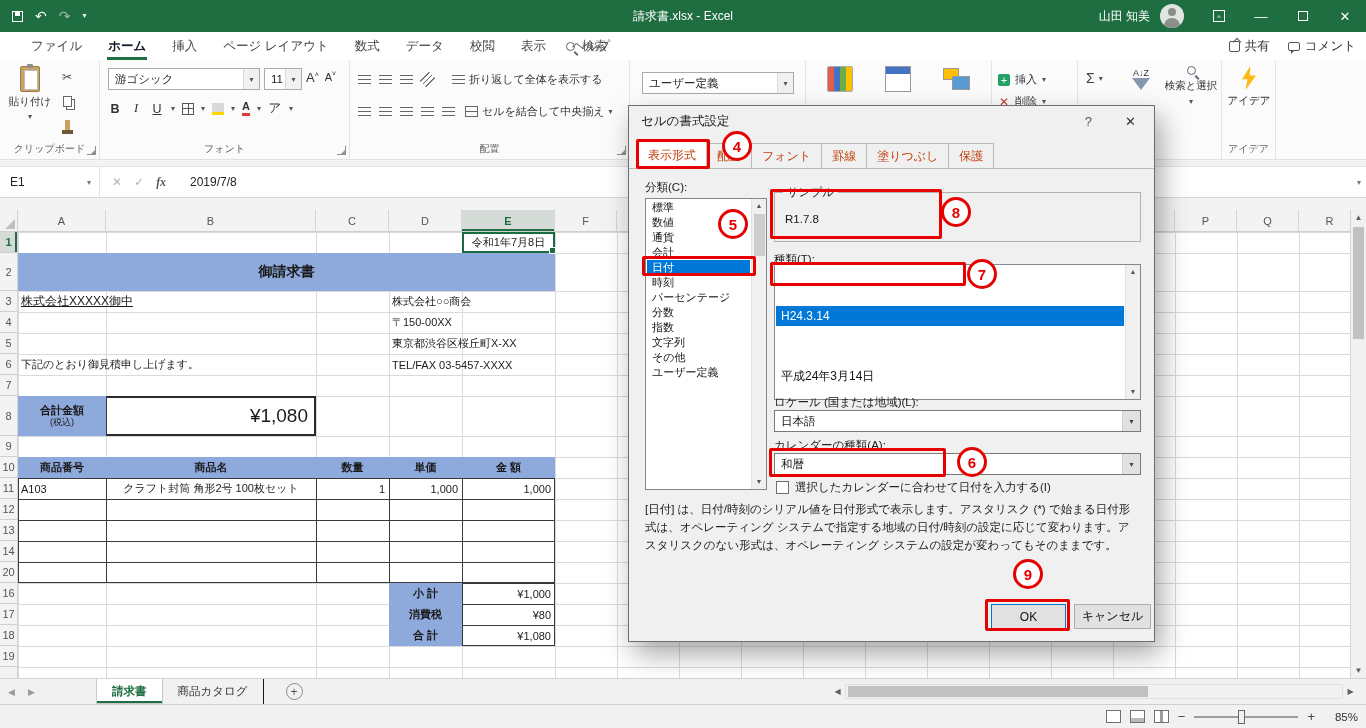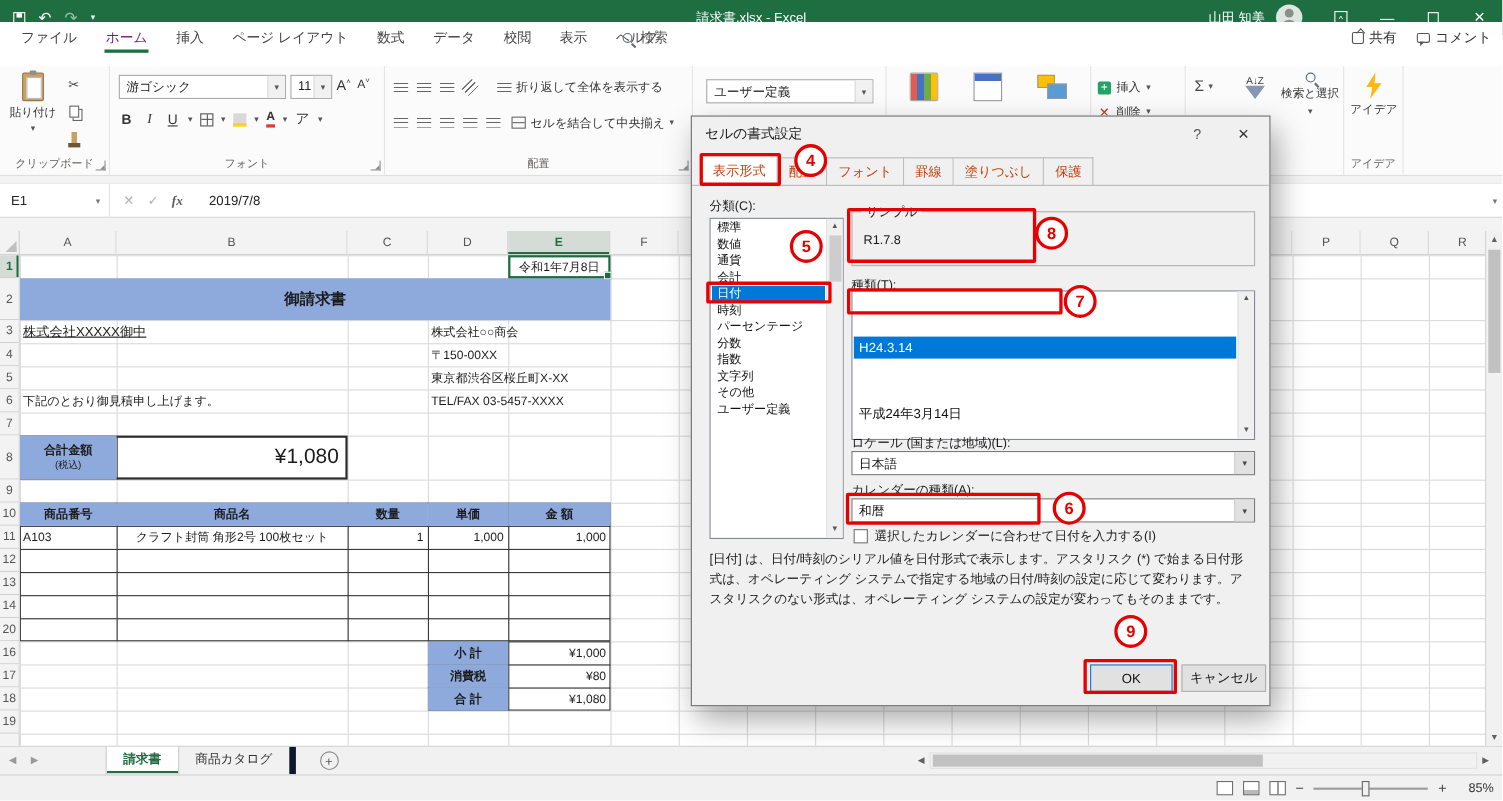--- a/index.html
+++ b/index.html
@@ -19,24 +19,24 @@
   .tb-right{margin-left:auto;display:flex;align-items:center;height:100%;}
   .tb-user{font-size:12px;margin-right:10px;}
   .avatar{width:24px;height:24px;border-radius:50%;background:#dfe6e1;position:relative;overflow:hidden;margin-right:14px;}
   .avatar::before{content:"";position:absolute;left:8px;top:4px;width:8px;height:8px;border-radius:50%;background:#8a8f8c;}
   .avatar::after{content:"";position:absolute;left:4px;top:14px;width:16px;height:10px;border-radius:8px 8px 0 0;background:#8a8f8c;}
   .tb-btn{width:42px;height:100%;display:flex;align-items:center;justify-content:center;font-size:13px;}
   .ribopt{width:12px;height:12px;border:1px solid #fff;display:flex;align-items:flex-end;justify-content:center;font-size:8px;line-height:6px;}
   .maxsq{width:10px;height:10px;border:1px solid #fff;display:inline-block;}
 
   
-  #tabrow{position:absolute;left:0;top:20px;width:100%;height:28px;background:#fff;}
+  #tabrow{position:absolute;left:0;top:32px;width:100%;height:28px;background:#fff;padding-left:12px;}
   #ribbon-tabs{display:flex;padding-left:6px;height:100%;}
   .rtab{padding:0 13px;font-size:12.5px;line-height:28px;color:#444;position:relative;white-space:nowrap;}
-  .rtab.active{color:#701a75;font-weight:normal;}
+  .rtab.active{color:#0f172a;font-weight:bold;}
   .rtab.active::after{content:"";position:absolute;left:12px;right:12px;bottom:0;height:3px;background:#1e6e42;}
   .searchbox{position:absolute;left:566px;top:0;height:28px;display:flex;align-items:center;gap:7px;color:#555;font-size:12.5px;}
   .i-mag{width:9px;height:9px;border:1.5px solid #5f6a75;border-radius:50%;position:relative;display:inline-block;}
   .i-mag::after{content:"";position:absolute;left:8px;top:8px;width:5px;height:1.5px;background:#5f6a75;transform:rotate(45deg);transform-origin:0 0;}
   .tr-right{position:absolute;right:10px;top:0;height:28px;display:flex;align-items:center;gap:18px;font-size:12.5px;color:#333;}
   .tr-right>span{display:flex;align-items:center;gap:5px;}
   .i-share{width:11px;height:11px;border:1px solid #555;border-radius:2px;position:relative;}
   .i-share::after{content:"";position:absolute;left:4px;top:-3px;width:5px;height:5px;border-top:1.5px solid #555;border-right:1.5px solid #555;transform:rotate(-45deg);}
   .i-bubble{width:12px;height:9px;border:1px solid #555;border-radius:2px;position:relative;}
   .i-bubble::after{content:"";position:absolute;left:2px;bottom:-4px;border:2px solid transparent;border-top-color:#555;border-left-color:#555;}
@@ -140,21 +140,21 @@
   #vscroll{position:absolute;left:1350px;top:0;width:16px;height:468px;background:#f1f1f1;border-left:1px solid #d4d4d4;z-index:6;}
   #vscroll .ar{display:block;height:15px;text-align:center;font-size:8px;color:#606060;line-height:15px;}
   #vscroll .ar.dn{position:absolute;bottom:0;width:100%;}
   #vscroll .th{position:absolute;left:2px;top:17px;width:11px;height:112px;background:#c1c1c1;}
 
   
   #sheetbar{position:absolute;left:0;top:678px;width:100%;height:26px;background:#f1f1f1;border-top:1px solid #d4d4d4;}
   .snav{position:absolute;top:0;height:100%;display:flex;align-items:center;font-size:9px;color:#9a9a9a;}
   #tabswrap{position:absolute;left:96px;top:0;height:100%;display:flex;align-items:stretch;}
   #sheettabs{display:flex;}
-  .stab{padding:0 15px;font-size:11.5px;line-height:24px;color:#333;border-right:6px solid #0f172a;}
+  .stab{padding:0 15px;font-size:11.5px;line-height:24px;color:#333;border-right:1px solid #0f172a;}
   .stab.active{background:#fff;color:#1e6e42;font-weight:bold;border:1px solid #c9c9c9;border-top:none;box-shadow:inset 0 -2px 0 #1e6e42;}
   .addsheet{width:17px;height:17px;margin:4px 0 0 22px;border:1px solid #8b8b8b;border-radius:50%;display:flex;align-items:center;justify-content:center;font-size:12px;color:#555;line-height:1;}
   .hscroll{position:absolute;right:8px;top:5px;width:528px;height:15px;display:flex;align-items:center;}
   .hs-arrow{width:15px;text-align:center;font-size:8px;color:#606060;}
   .hs-track{flex:1;height:15px;background:#f1f1f1;position:relative;border:1px solid #e0e0e0;}
   .hs-thumb{position:absolute;left:2px;top:1px;height:11px;width:300px;background:#c1c1c1;}
 
   
   #statusbar{position:absolute;left:0;top:704px;width:100%;height:24px;background:#f1f1f1;border-top:1px solid #cfcfcf;}
   .sb-right{position:absolute;right:8px;top:0;height:100%;display:flex;align-items:center;gap:9px;}

